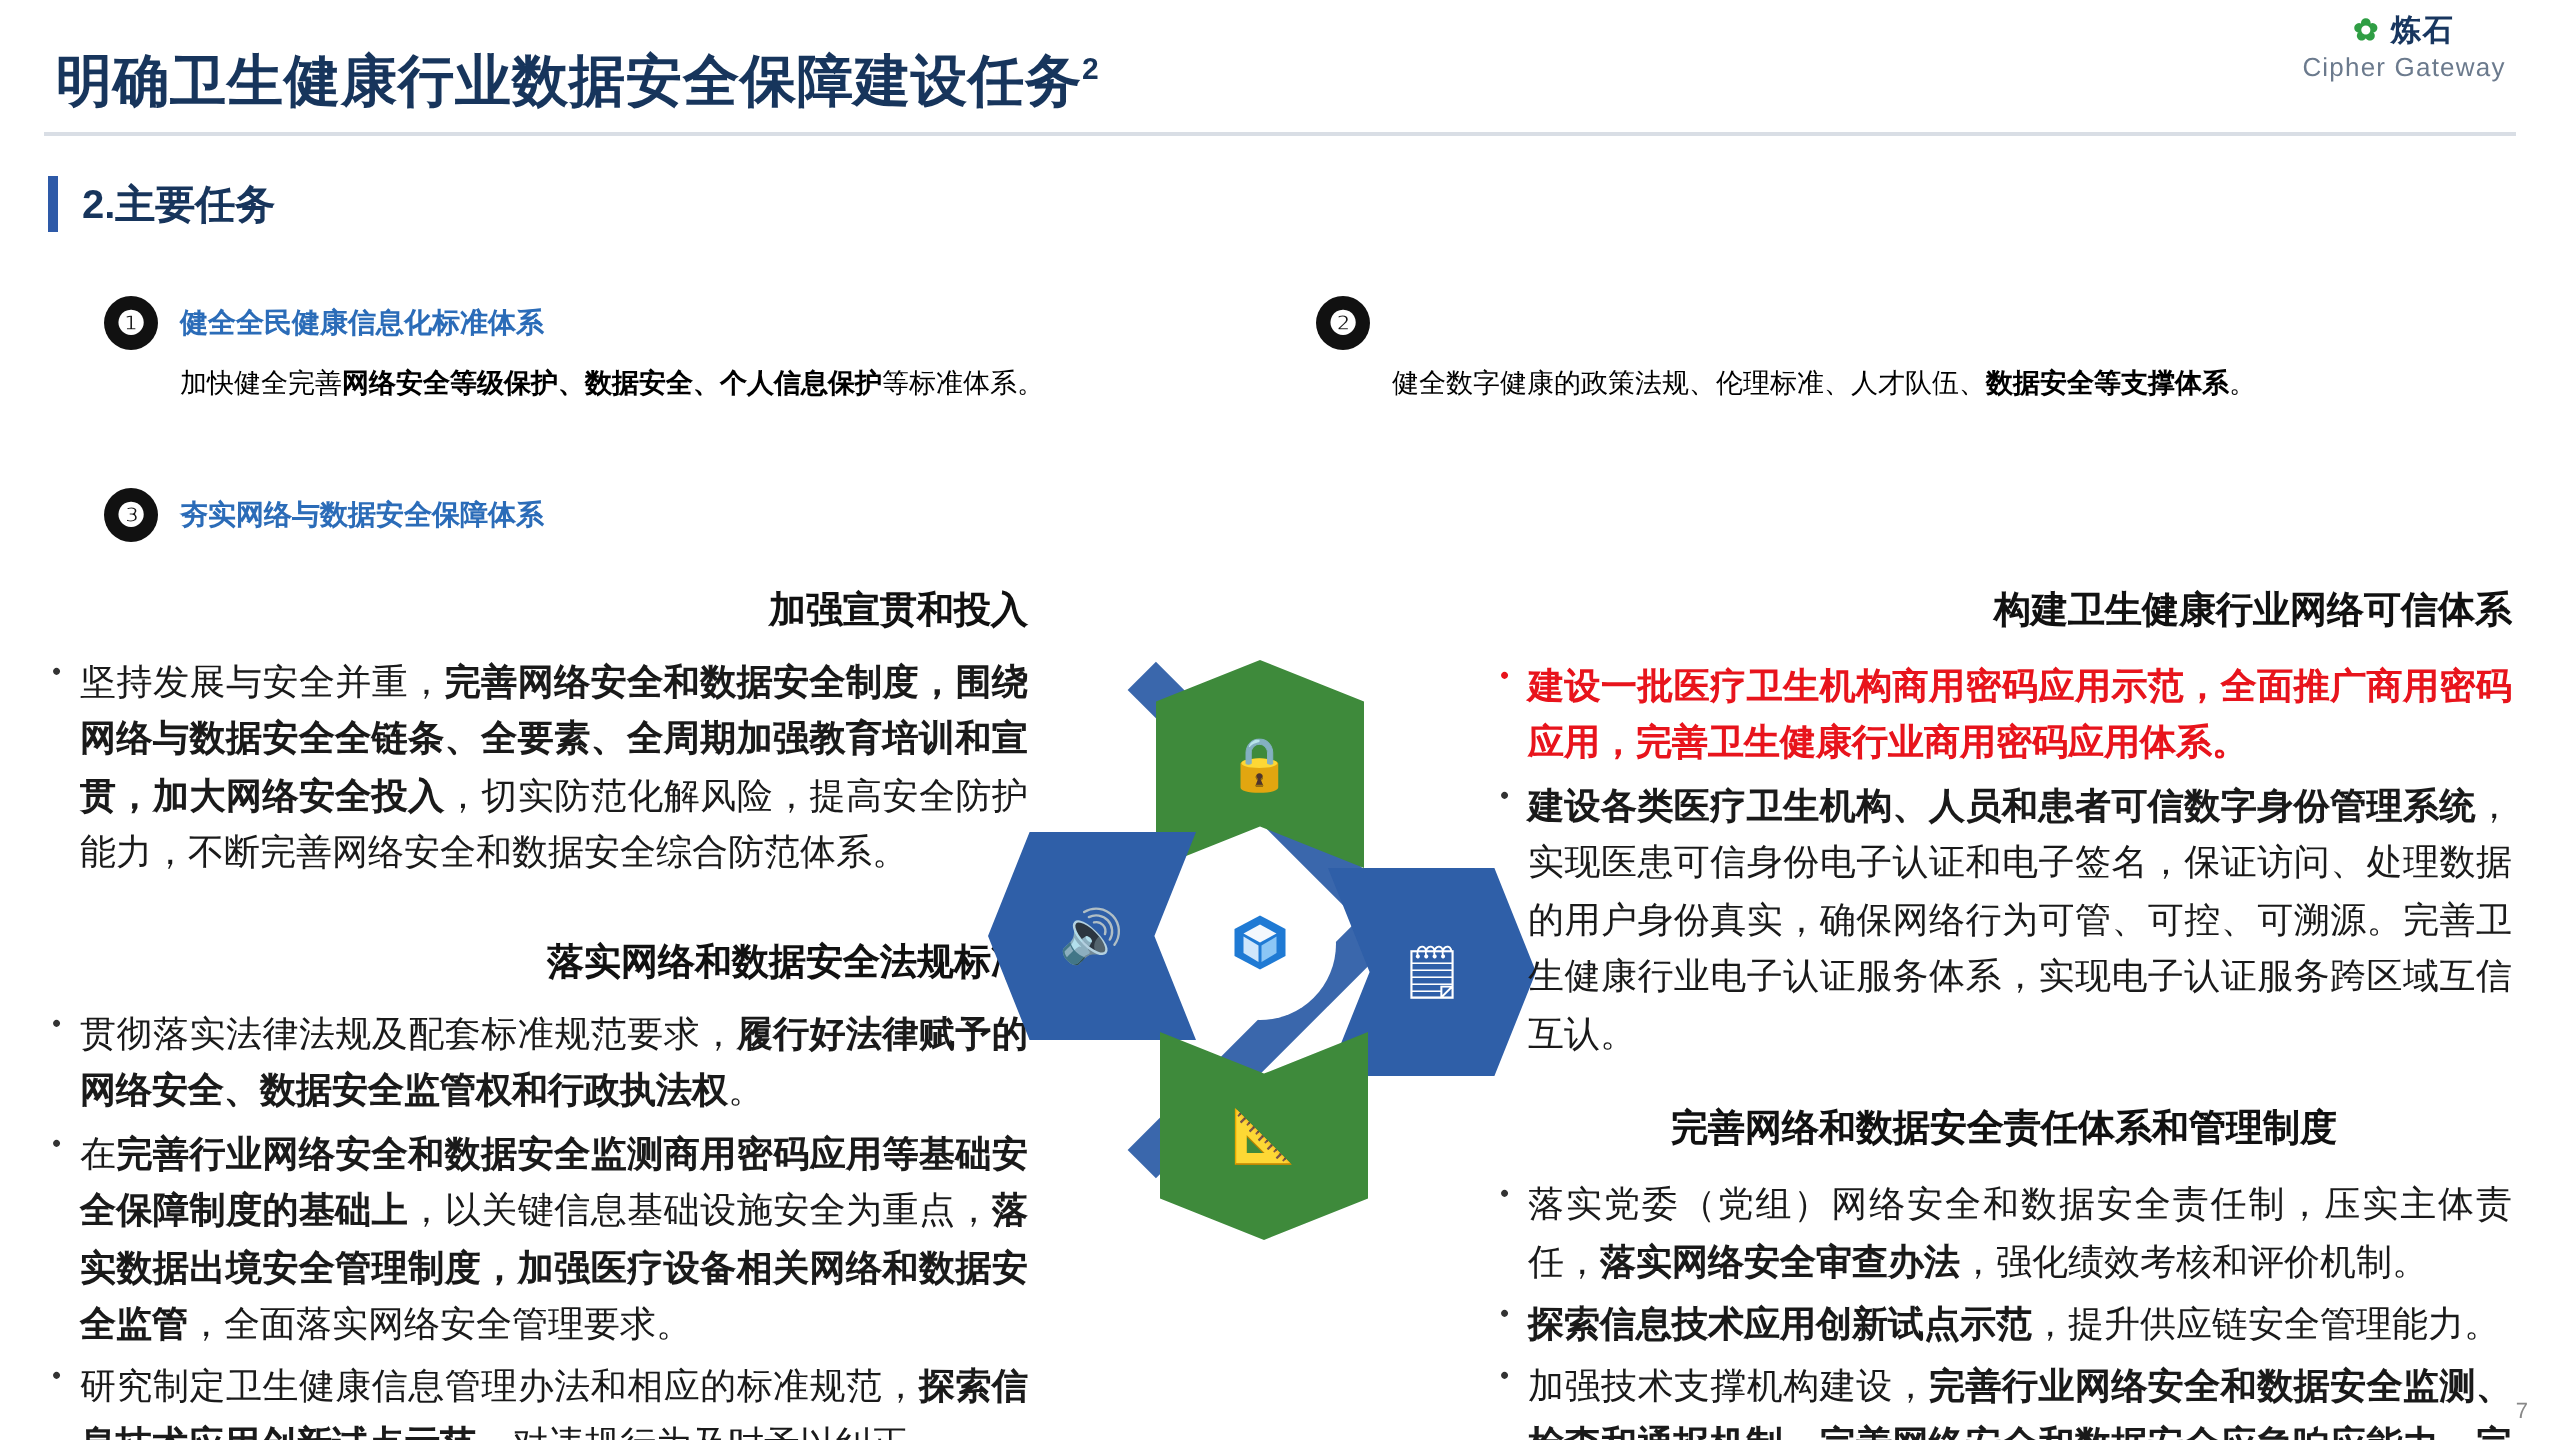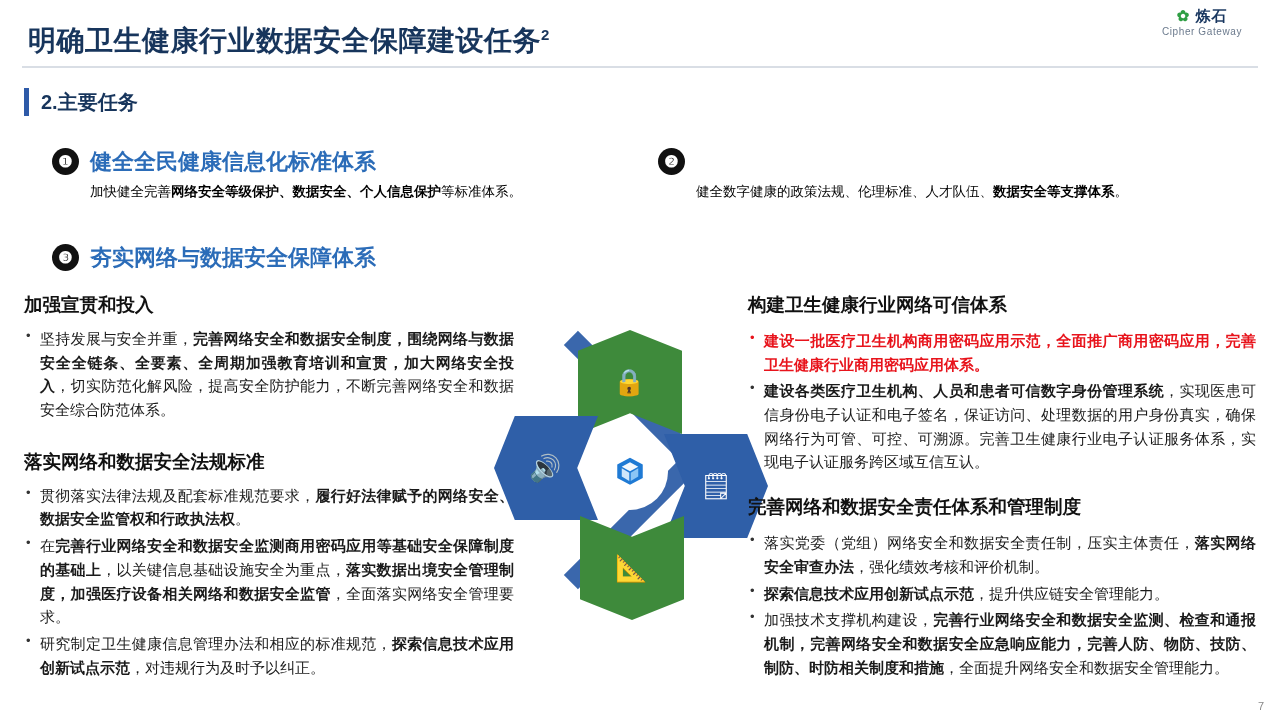--- a/index.html
+++ b/index.html
@@ -16,21 +16,21 @@
   .logo {
     position: absolute; top: 8px; right: 18px;
     width: 120px; text-align: center;
   }
   .logo-mark {
     font-size: 15px; font-weight: bold; color: #18365f;
     letter-spacing: 1px; line-height: 1.1;
   }
   .logo-mark .leaf { color: #2f9e44; }
   .logo-sub {
-    font-size: 10px; color: #6b7a8d; letter-spacing: .6px; margin-top: 1px;
+    font-size: 13px; color: #6b7a8d; letter-spacing: .6px; margin-top: 1px;
   }
   
   .slide-title {
     position: absolute; left: 28px; top: 22px;
     font-size: 28px; font-weight: bold; color: #17355c;
     letter-spacing: .5px;
   }
   .slide-title sup { font-size: 15px; font-weight: bold; }
   .title-rule {
     position: absolute; left: 22px; top: 66px; width: 1236px; height: 2px;
@@ -50,59 +50,59 @@
   
   .num-badge {
     width: 27px; height: 27px; border-radius: 50%;
     background: #111; color: #fff;
     font-size: 16px; font-weight: bold;
     display: flex; align-items: center; justify-content: center;
     flex: 0 0 auto;
   }
   .head-row { display: flex; align-items: flex-start; gap: 11px; }
   .head-title {
-    font-size: 22px; font-weight: bold; color: #2b6cb8; line-height: 27px;
+    font-size: 14px; font-weight: bold; color: #2b6cb8; line-height: 27px;
   }
   .item1 { position: absolute; left: 52px; top: 148px; width: 560px; }
   .item2 { position: absolute; left: 658px; top: 148px; width: 540px; }
   .item3 { position: absolute; left: 52px; top: 244px; width: 600px; }
   .head-body {
     margin-left: 38px; margin-top: 6px;
     font-size: 13.5px; line-height: 1.62; color: #000000;
   }
   .item2 .head-body { margin-left: 0; }
   b { font-weight: bold; }
   
   .sub-head {
-    font-size: 18.5px; font-weight: bold; color: #111; text-align: left;
+    font-size: 18.5px; font-weight: bold; color: #111; text-align: right;
   }
   
   ul.bl {
     list-style: none; margin: 0; padding: 0;
   }
   ul.bl li {
     position: relative; padding-left: 16px;
-    font-size: 15px; line-height: 1.58; margin-bottom: 3px;
+    font-size: 18px; line-height: 1.58; margin-bottom: 3px;
     text-align: justify;
   }
   ul.bl li::before {
     content: "•"; position: absolute; left: 2px; top: -1px;
     font-size: 13px; color: #333;
   }
   ul.bl li.red { color: #e8141c; }
   ul.bl li.red::before { color: #e8141c; }
   
   .left-col { position: absolute; left: 24px; top: 292px; width: 490px; }
   .left-col .sub-head { margin-bottom: 10px; }
   .left-block-2 { margin-top: 27px; }
   
   .right-col { position: absolute; left: 748px; top: 292px; width: 508px; }
   .right-col .sub-head { margin-bottom: 12px; }
   .right-block-2 { margin-top: 16px; }
-  .right-block-2 .sub-head { text-align: left; margin-top: 20px; }
+  .right-block-2 .sub-head { text-align: center; margin-top: 20px; }
   
   .graphic {
     position: absolute; left: 488px; top: 330px; width: 284px; height: 320px;
   }
   .blade {
     position: absolute; width: 104px; height: 104px;
   }
   .blade .inner {
     width: 100%; height: 100%;
     display: flex; align-items: center; justify-content: center;

